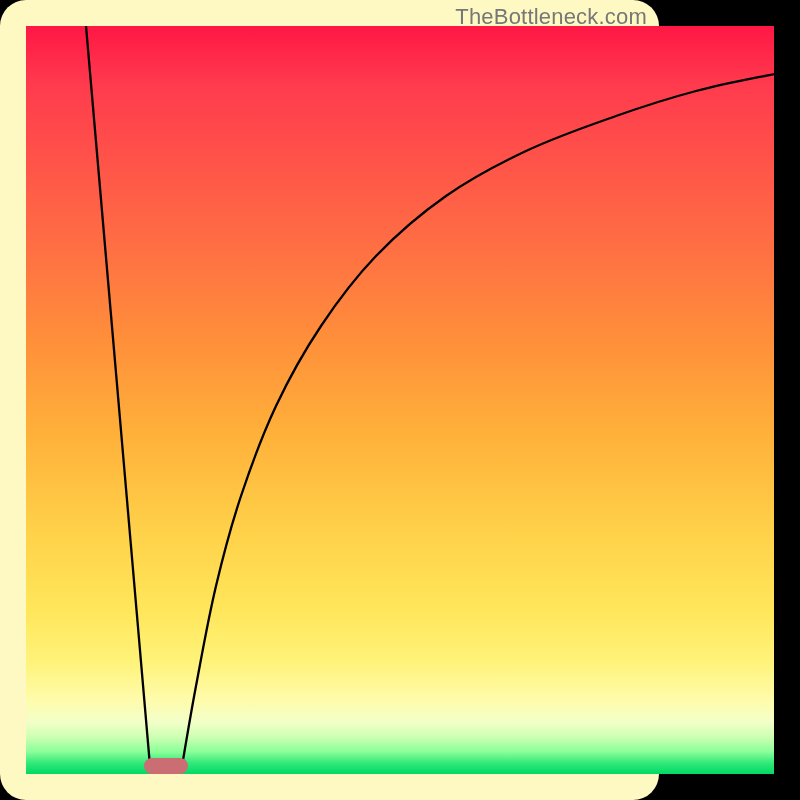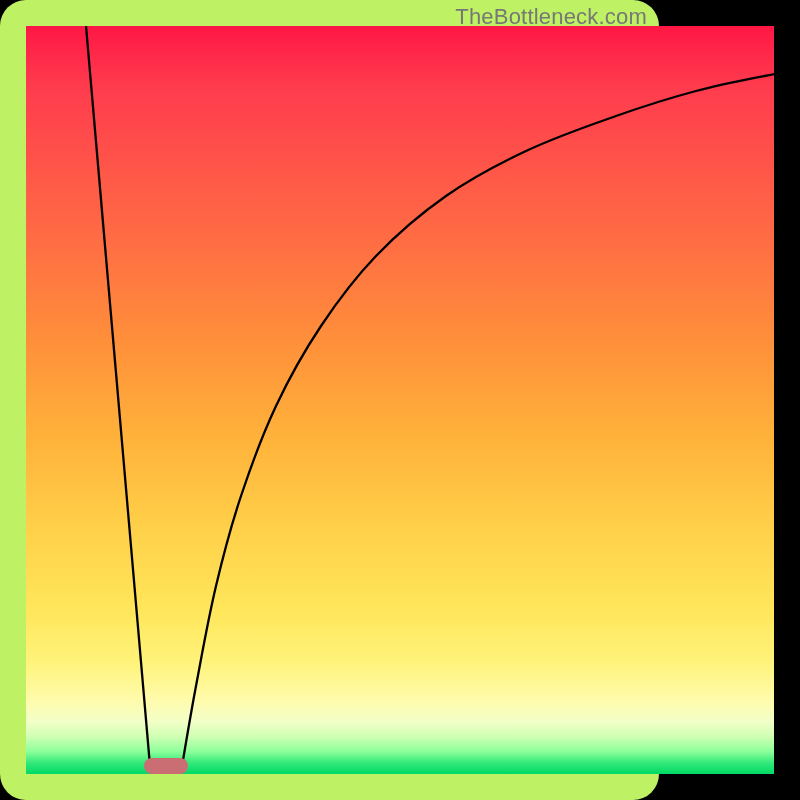--- a/index.html
+++ b/index.html
@@ -10,21 +10,21 @@
     overflow: hidden;
     background: #000;
     font-family: Arial, Helvetica, sans-serif;
   }
   .frame {
     position: absolute;
     top: 0;
     left: 0;
     width: 659px;
     height: 800px;
-    background: #bef264;
+    background: #fef9c3;
     border-radius: 26px;
   }
   .plot {
     position: absolute;
     top: 26px;
     left: 26px;
     width: 748px;
     height: 748px;
     
     background: linear-gradient(to bottom,

